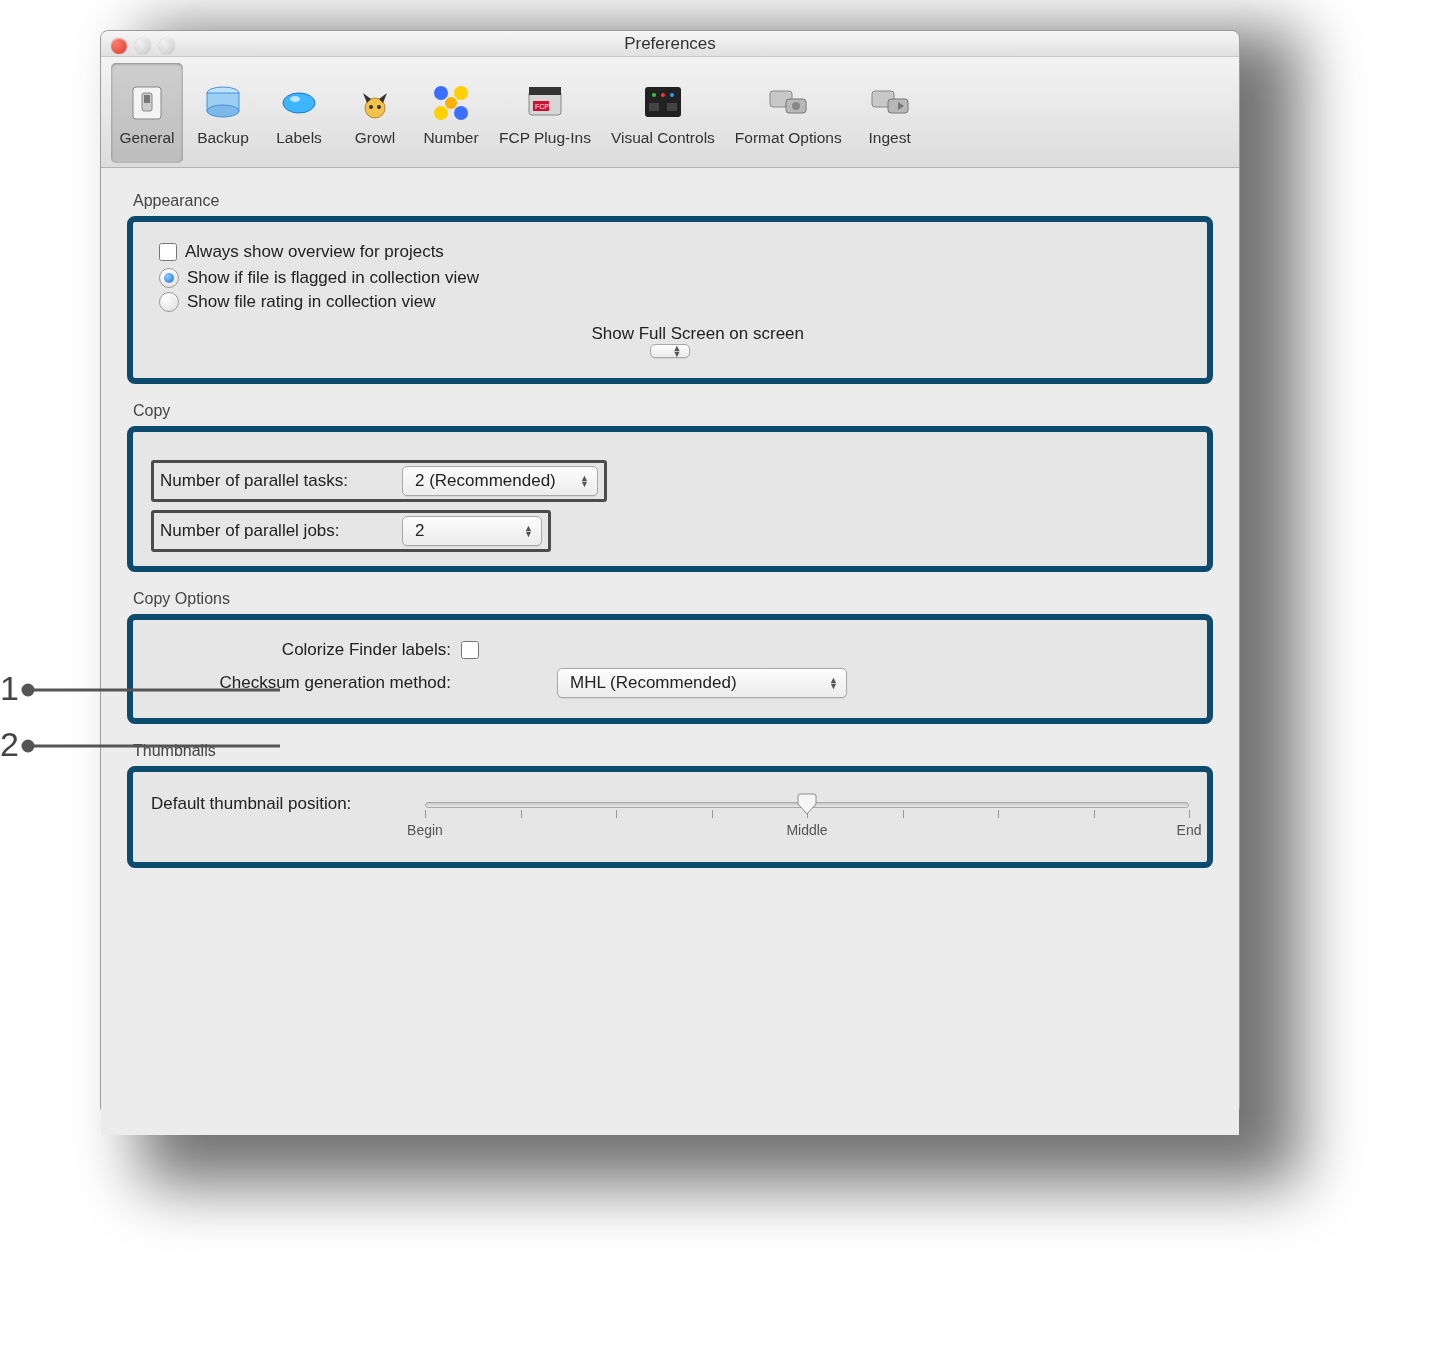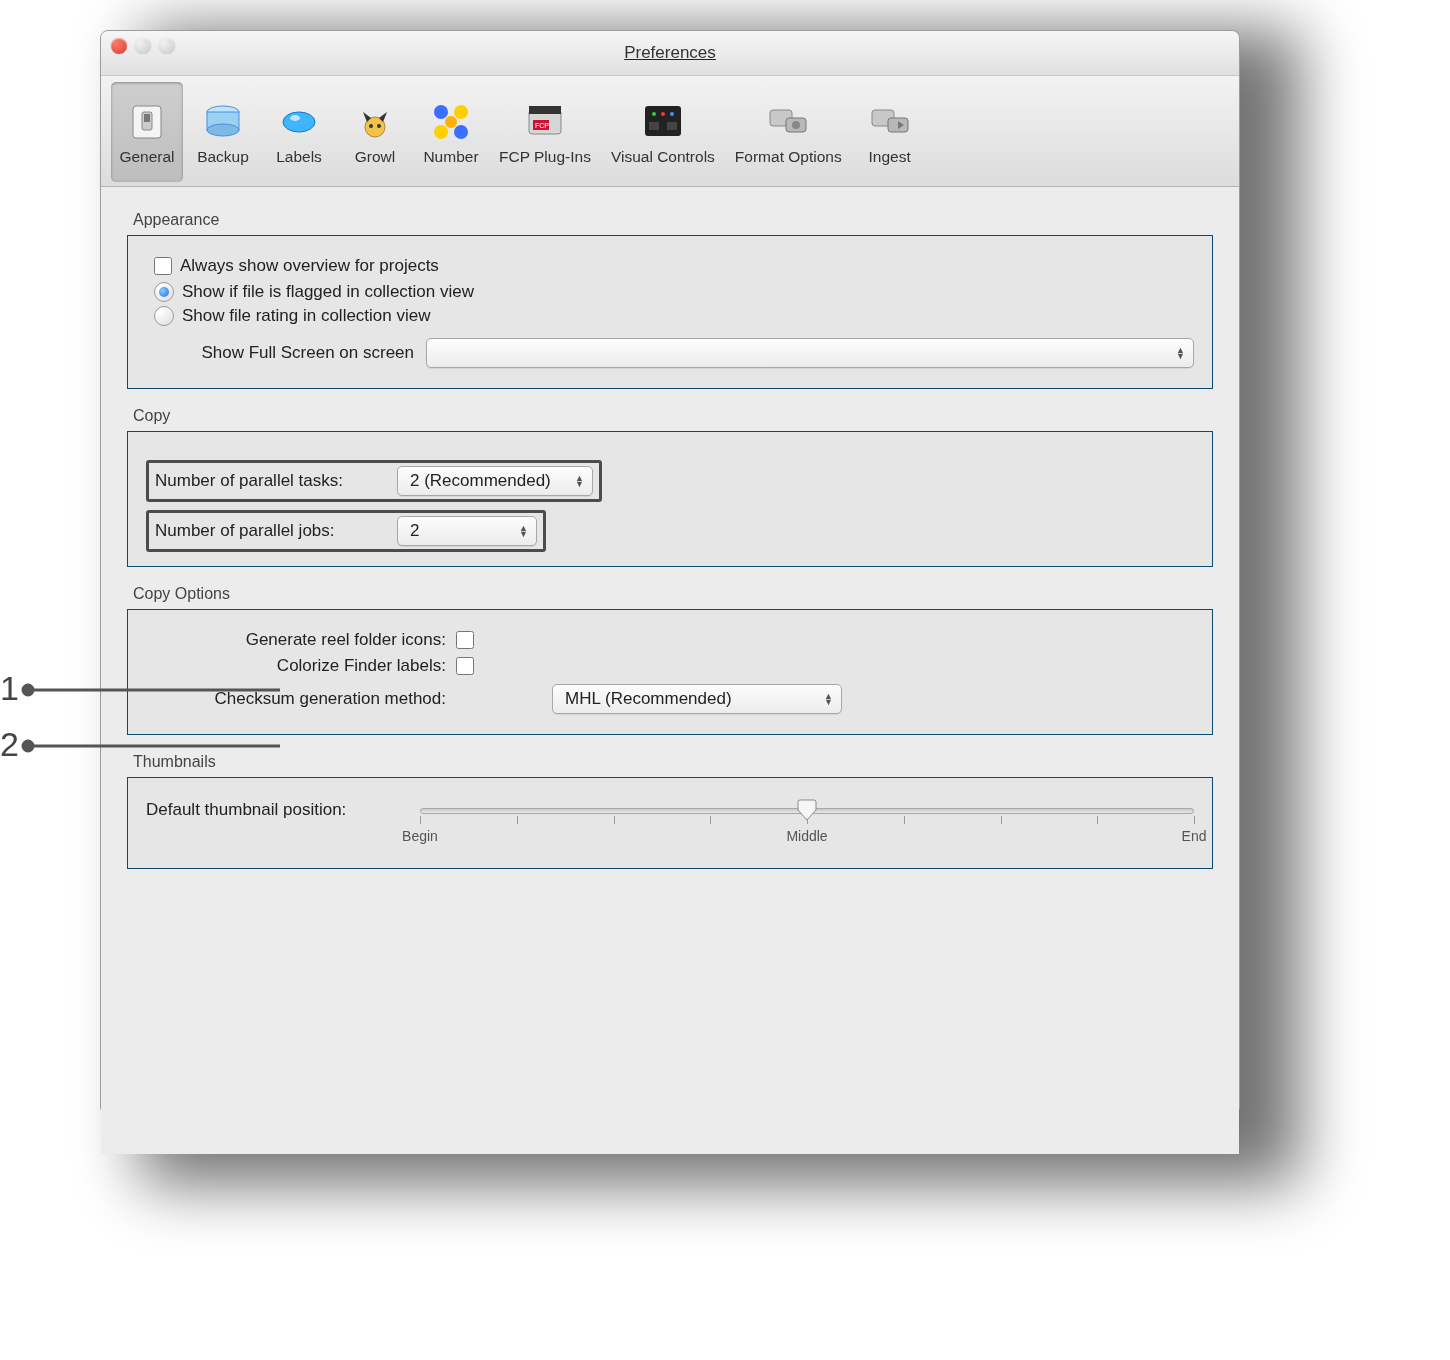--- a/index.html
+++ b/index.html
@@ -39,29 +39,28 @@
     top: 30px;
     width: 1140px;
     height: 1085px;
     background: linear-gradient(#ededed,#e4e4e4);
     border: 1px solid #9c9c9c;
     border-radius: 8px;
   }
 
   
   .titlebar {
-    height: 45px;
+    height: 26px;
     background: linear-gradient(#f6f6f6,#e0e0e0);
     border-bottom: 1px solid #c9c9c9;
     border-radius: 8px 8px 0 0;
     position: relative;
     display: flex;
     align-items: center;
     justify-content: center;
-    text-decoration: underline;
   }
   .traffic {
     position: absolute;
     left: 10px; top: 7px;
     display: flex;
     gap: 8px;
   }
   .traffic span {
     width: 16px; height: 16px;
     border-radius: 50%;
@@ -109,22 +108,22 @@
   }
 
   .group {
     margin-bottom: 18px;
   }
   .group-title {
     font-size: 16px; color:#444;
     margin: 0 0 6px 6px;
   }
   .group-box {
-    border: 1px solid #0c4a6e;
-    border-radius: 0;
+    border: 6px solid #0c4a6e;
+    border-radius: 8px;
     background: #e6e6e6;
     padding: 14px 18px;
   }
 
   .row { display:flex; align-items:center; margin: 6px 0; }
   .lbl-right { text-align: right; }
 
   input[type="checkbox"].aqua, .aqua-radio {
     width: 18px; height: 18px;
     margin: 0 8px 0 0;
@@ -341,21 +340,21 @@
             <span>Always show overview for projects</span>
           </div>
           <div class="radio-wrap" style="margin-left:8px;">
             <div class="radio selected"></div>
             <span>Show if file is flagged in collection view</span>
           </div>
           <div class="radio-wrap" style="margin-left:8px;">
             <div class="radio"></div>
             <span>Show file rating in collection view</span>
           </div>
-          <div class="row" style="margin-top:12px;">
+          <div class="row" style="margin-top:12px;flex-direction:column;">
             <span style="width:268px;" class="lbl-right">Show Full Screen on screen</span>
             <div style="width:12px;"></div>
             <div class="popup" style="flex:1;">
               <span class="text"></span>
               <span class="arrows">▲<br>▼</span>
             </div>
           </div>
         </div>
       </div>
 
@@ -377,25 +376,20 @@
               <span class="text">2</span>
               <span class="arrows">▲<br>▼</span>
             </div>
           </div>
         </div>
       </div>
 
       <div class="group">
         <div class="group-title">Copy Options</div>
         <div class="group-box">
-          <div class="row">
-            <span style="width:300px;" class="lbl-right">Generate reel folder icons:</span>
-            <div style="width:10px;"></div>
-            <input type="checkbox" class="aqua" style="">
-          </div>
           <div class="row">
             <span style="width:300px;" class="lbl-right">Colorize Finder labels:</span>
             <div style="width:10px;"></div>
             <input type="checkbox" class="aqua" style="">
           </div>
           <div class="row" style="margin-top:8px;gap:48px;">
             <span style="width:300px;" class="lbl-right">Checksum generation method:</span>
             <div style="width:10px;"></div>
             <div class="popup" style="width:290px;">
               <span class="text">MHL (Recommended)</span>

